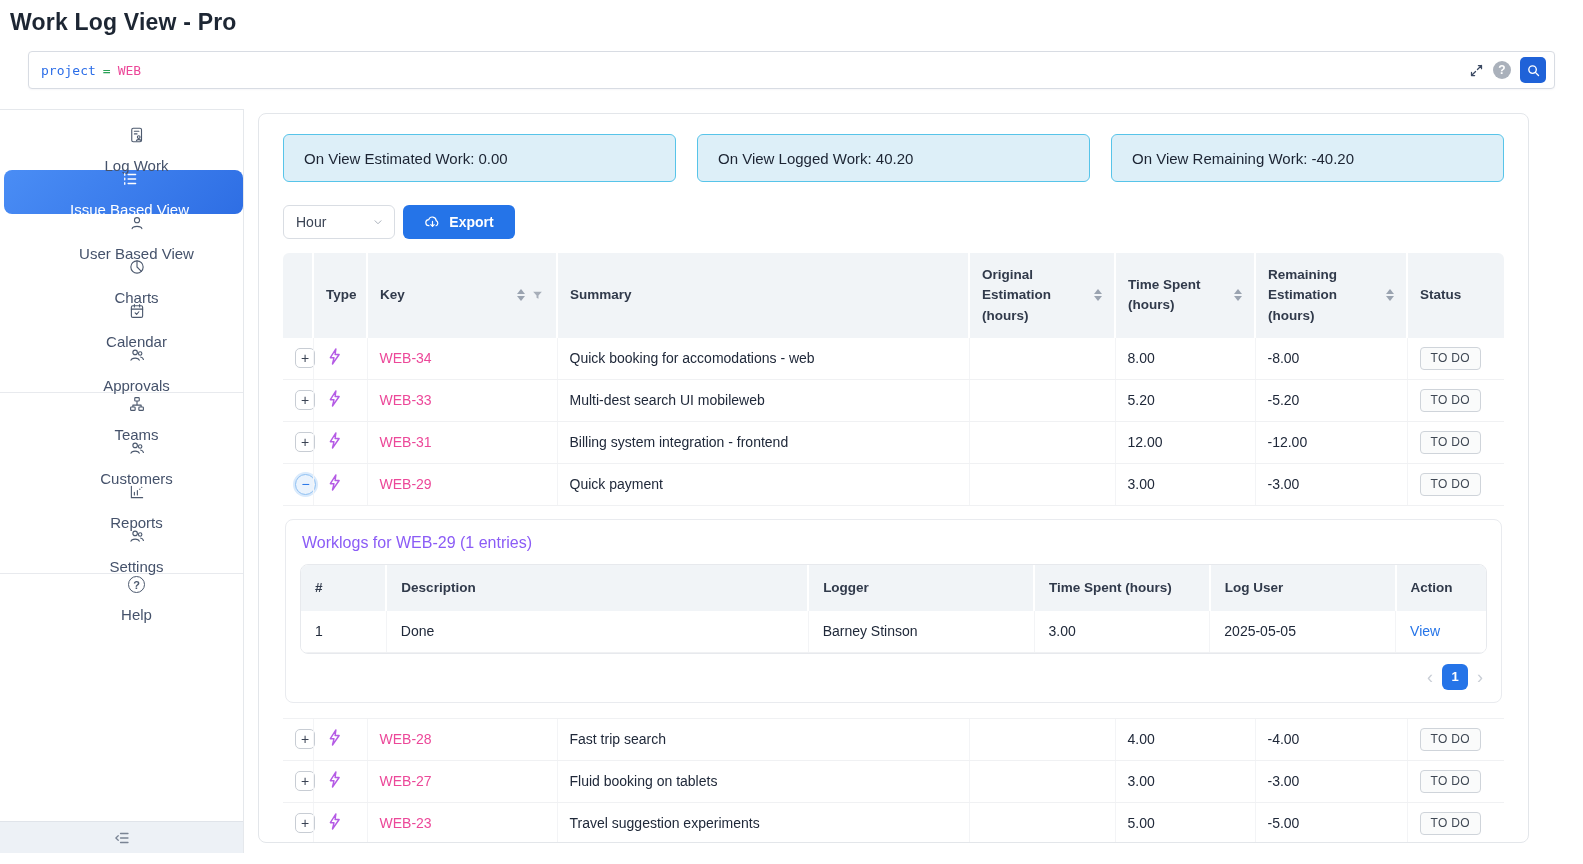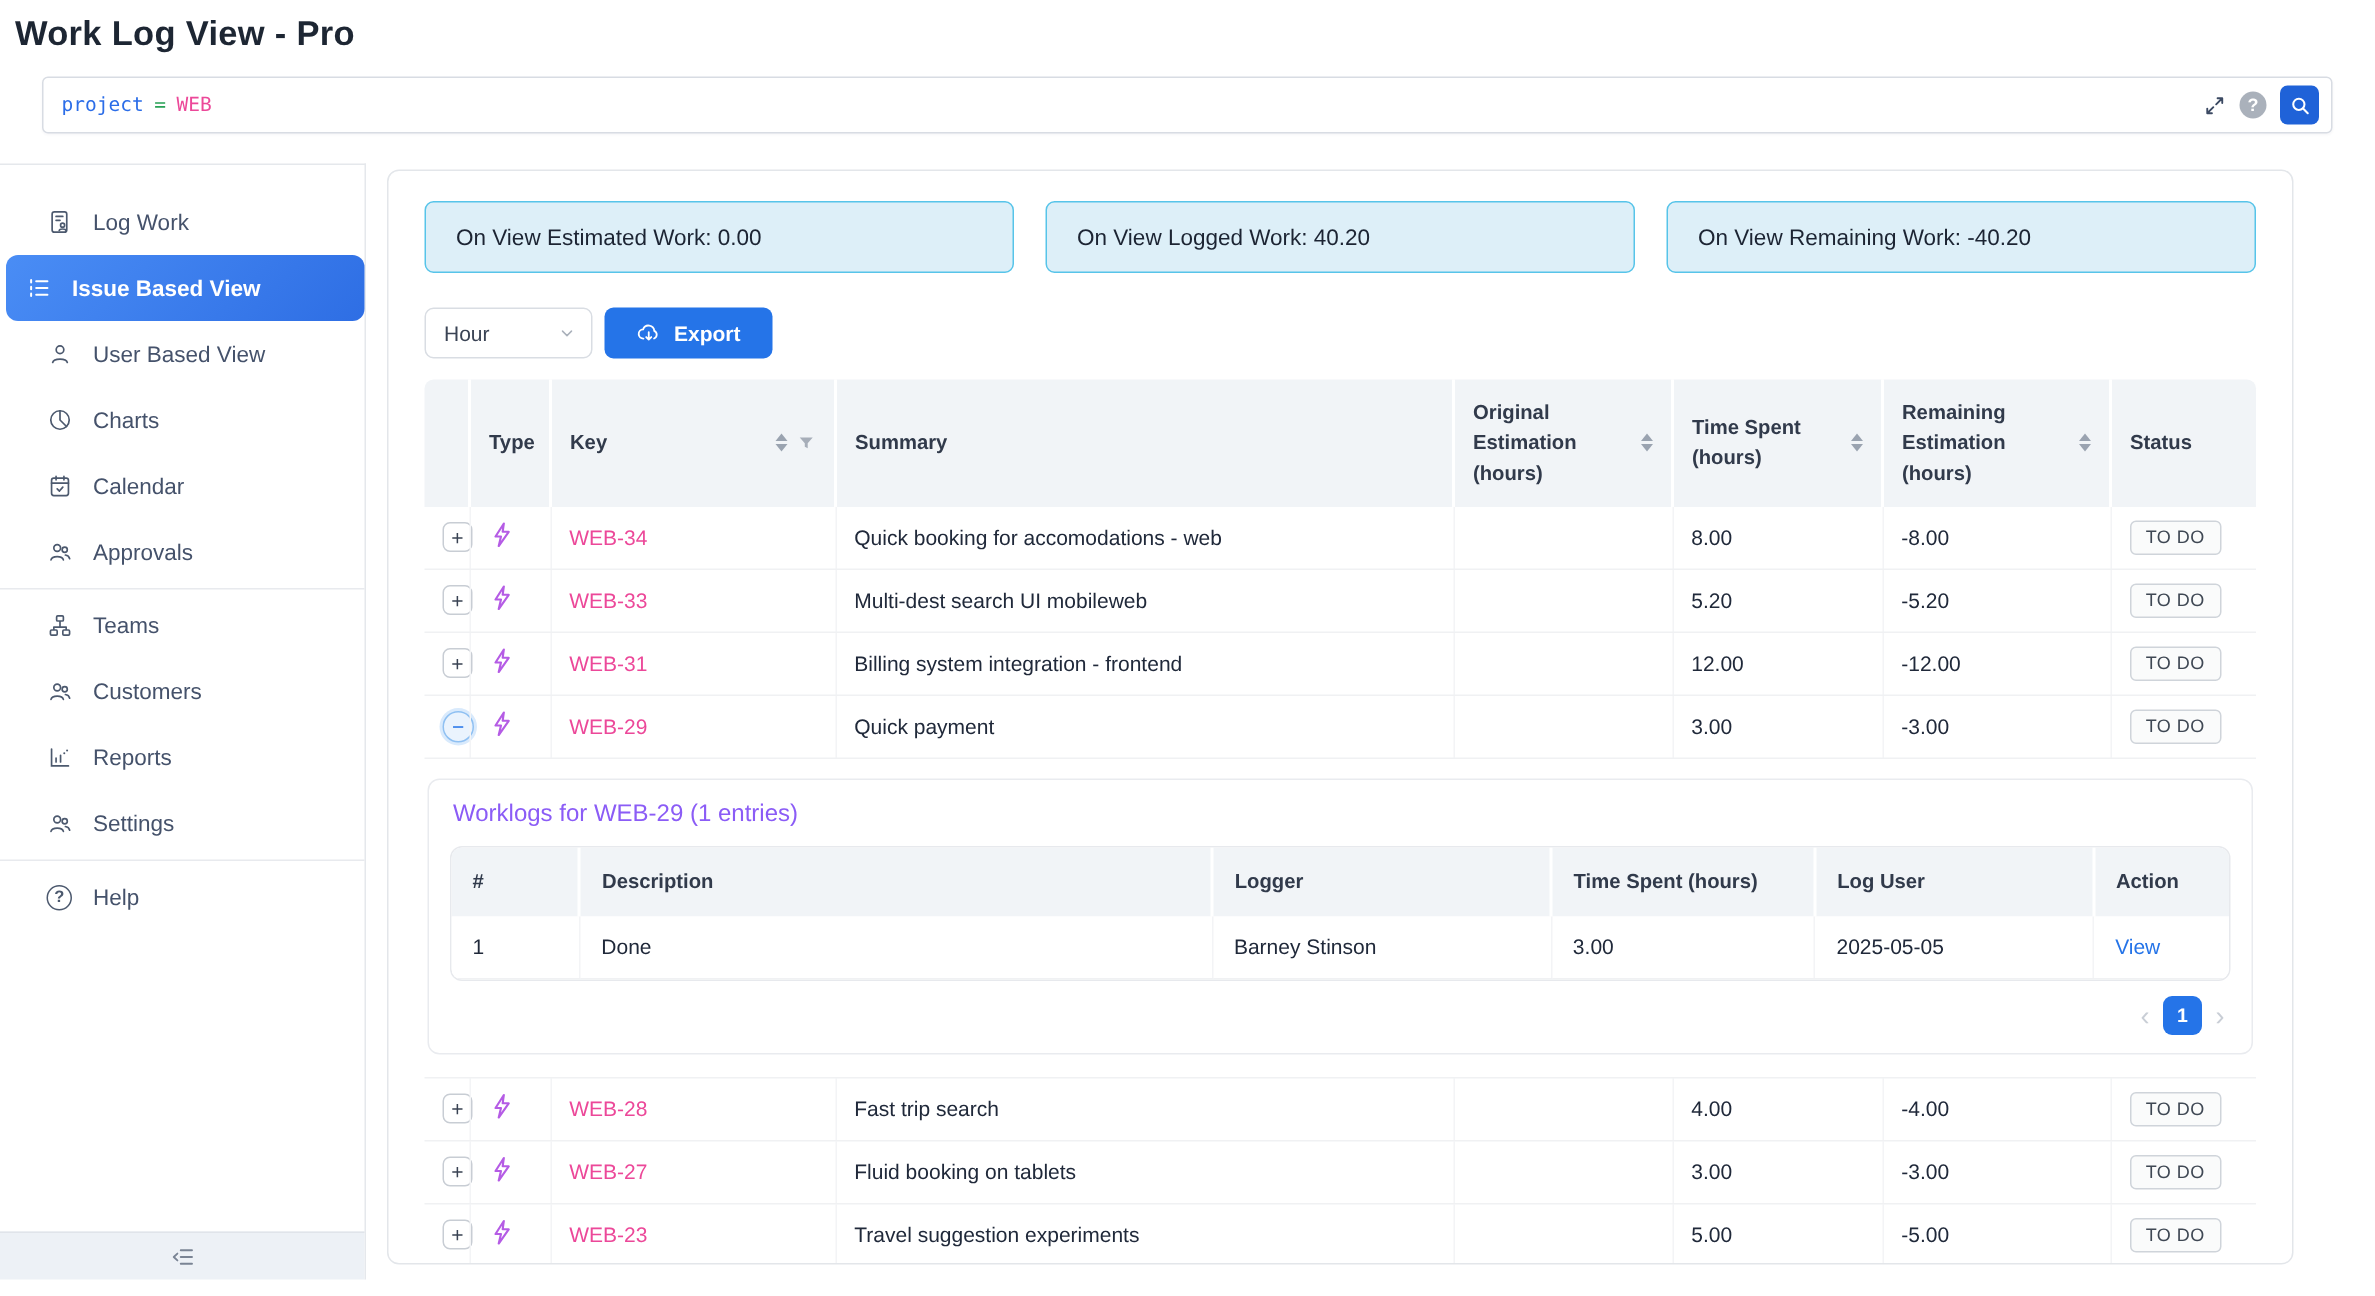--- a/index.html
+++ b/index.html
@@ -24,24 +24,24 @@
   .search-btn { width:26px; height:26px; border-radius:5px; background:#1f62d8; border:none; display:flex;
     align-items:center; justify-content:center; cursor:pointer; }
 
   
   .content { display:flex; margin-top:20px; height:744px; position:relative; }
 
   
   .sidebar { width:244px; min-width:244px; border-top:1px solid #e5e8ec; border-right:1px solid #e5e8ec;
     padding-top:16px; position:relative; }
   .nav-item { height:44px; display:flex; align-items:center; gap:13px; padding-left:30px; font-size:15px;
-    color:#45526b; cursor:pointer; }
+    color:#45526b; cursor:pointer;flex-direction:column; }
   .nav-item .nav-icon { width:19px; height:19px; display:flex; align-items:center; justify-content:center; }
   .nav-item.active { margin-left:4px; padding-left:12px; border-radius:8px; color:#fff;
-    background:linear-gradient(135deg,#4a8df5 0%,#2e6ee4 100%);font-weight:bold; }
+    background:linear-gradient(135deg,#4a8df5 0%,#2e6ee4 100%); }
   .nav-divider { height:1px; background:#e8eaee; margin:2px 0; }
   .q-badge { width:17px; height:17px; border:1.5px solid #4c596e; border-radius:50%; color:#4c596e;
     font-size:11px; font-weight:bold; display:flex; align-items:center; justify-content:center; }
   .sidebar-collapse { position:absolute; bottom:0; left:0; right:0; height:32px; background:#edf1f6;
     border-top:1px solid #e0e4ea; display:flex; align-items:center; justify-content:center; cursor:pointer; }
 
   
   .main { flex:1; padding:4px 54px 8px 14px; }
   .card { height:730px; border:1px solid #e3e6ea; border-radius:8px; background:#fff; padding:20px 24px; overflow:hidden; }
 

